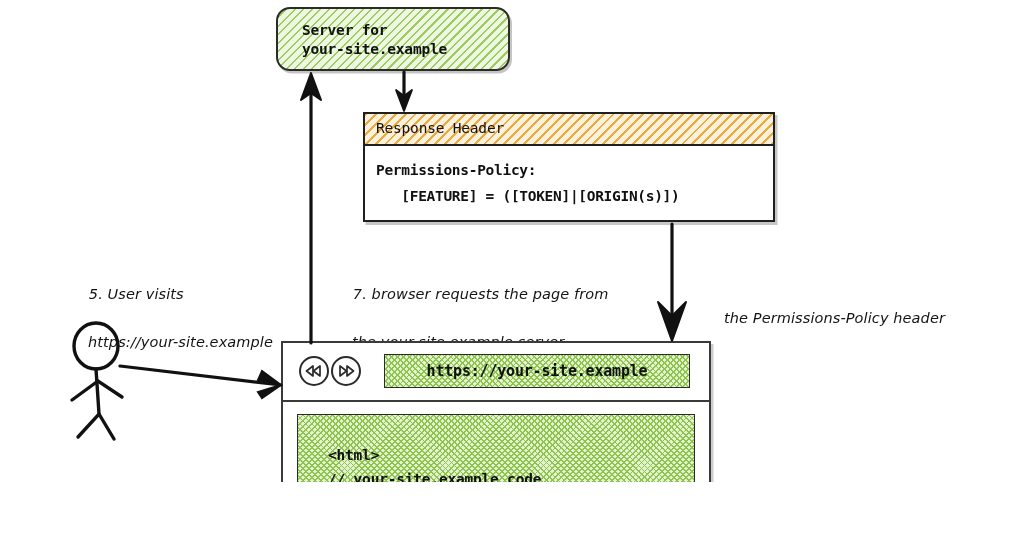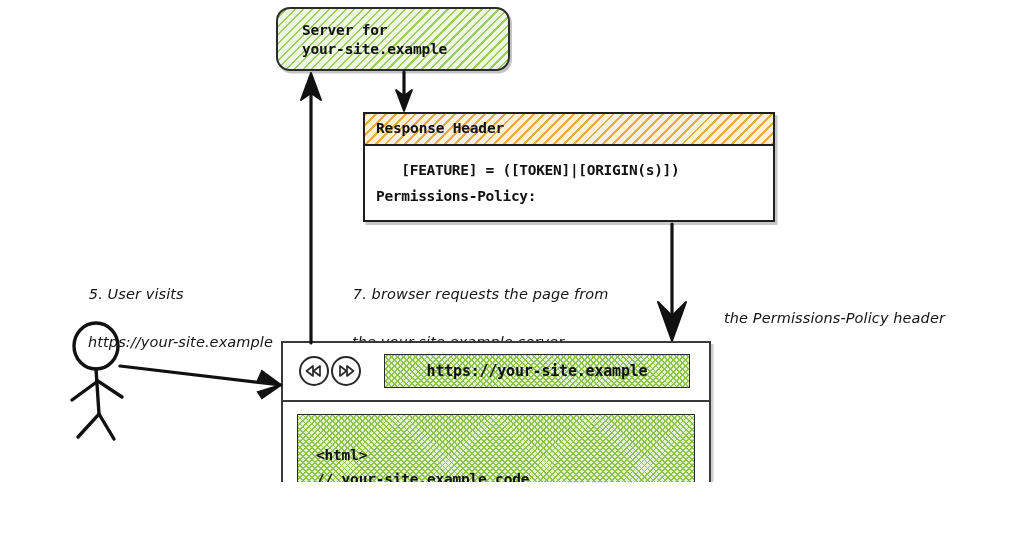--- a/index.html
+++ b/index.html
@@ -77,21 +77,21 @@
     left: 0; top: 0;
     width: 100%; height: 32px;
     border-bottom: 2.2px solid #1f1f1f;
     box-sizing: border-box;
   }
   #response-header-bar .bar-label {
     position: absolute;
     left: 11px; top: 6px;
     font-family: "DejaVu Sans Mono", monospace;
     font-size: 14.5px;
-    font-weight: 700;
+    font-weight: 400;
     color: #111;
     white-space: pre;
     letter-spacing: -0.2px;
   }
   #response-header-body {
     position: absolute;
     left: 0; top: 32px;
     width: 100%;
     padding: 11px 0 0 11px;
     box-sizing: border-box;
@@ -161,21 +161,21 @@
     position: absolute;
     left: 0; top: 59px;
     width: 100%; height: 123px;
   }
   #page-code-block {
     position: absolute;
     left: 14px; top: 12px;
     width: 398px; height: 93px;
     border: 1.8px solid #2a2a2a;
     box-sizing: border-box;
-    padding: 28px 0 0 18px;
+    padding: 28px 0 0 30px;
   }
   #page-code-block .code-line {
     font-family: "DejaVu Sans Mono", monospace;
     font-size: 14.5px;
     line-height: 24px;
     color: #111;
     white-space: pre;
     font-weight: 600;
     letter-spacing: -0.2px;
   }
@@ -213,22 +213,22 @@
   <div id="server-node" class="hatch-green">
     <div class="node-text">Server for
 your-site.example</div>
   </div>
 
   <div id="response-header-card">
     <div id="response-header-bar" class="hatch-orange">
       <div class="bar-label">Response Header</div>
     </div>
     <div id="response-header-body">
+      <div class="body-line">Permissions-Policy:</div>
       <div class="body-line">   [FEATURE] = ([TOKEN]|[ORIGIN(s)])</div>
-      <div class="body-line">Permissions-Policy:</div>
     </div>
   </div>
 
   <div class="annotation" id="annotation-1">
     <span class="ann-line-1">5. User visits</span>
     <span class="ann-line-2">https://your-site.example</span>
   </div>
   <div class="annotation" id="annotation-2">
     <span class="ann-line-1">7. browser requests the page from</span>
     <span class="ann-line-2">the your-site.example server</span>

